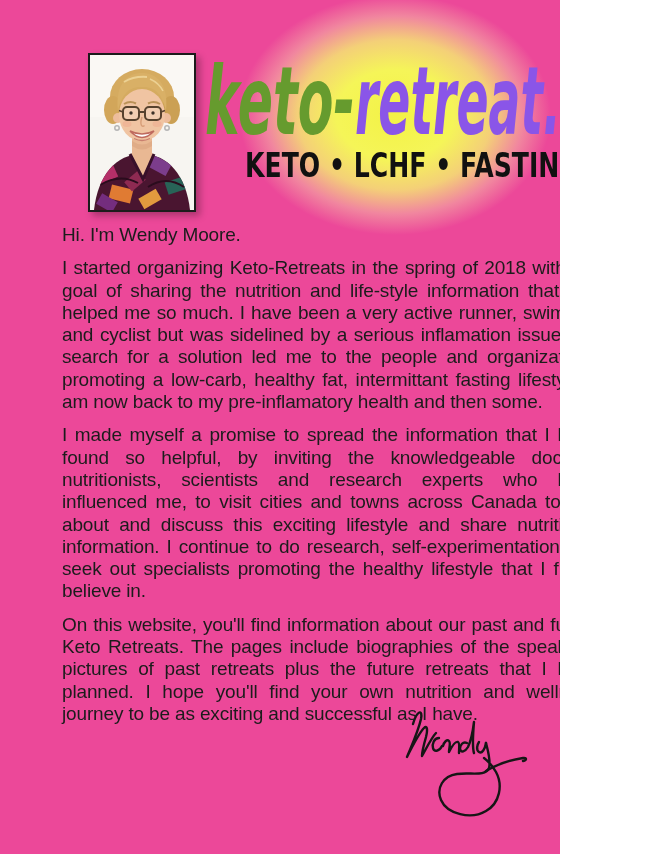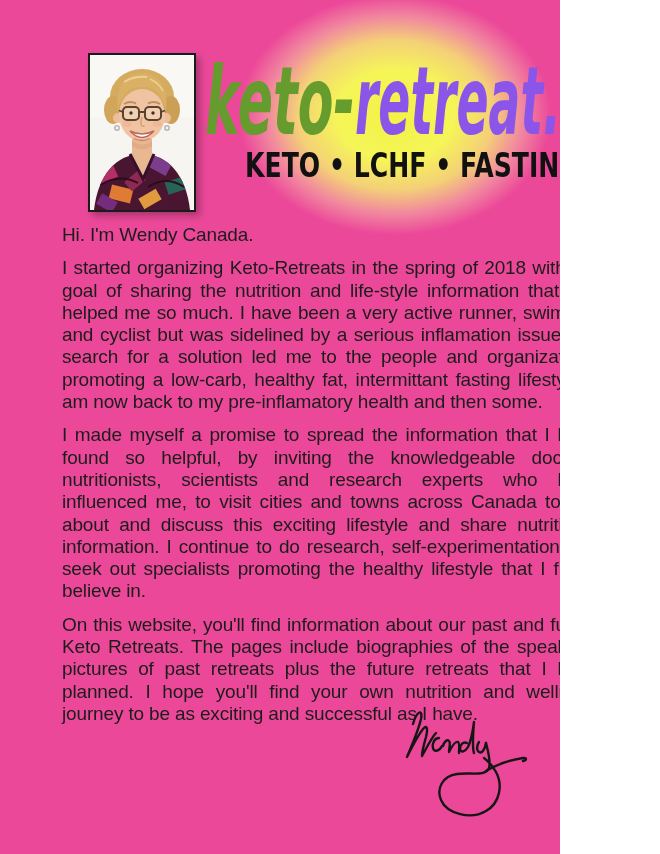--- a/index.html
+++ b/index.html
@@ -122,21 +122,21 @@
 
   <svg class="logo-svg" width="424" height="150" viewBox="0 0 424 150">
     <text class="logo-main" y="84" font-size="94">
       <tspan x="2" textLength="150" lengthAdjust="spacingAndGlyphs" fill="#669b2e">keto-</tspan>
       <tspan x="152" textLength="266" lengthAdjust="spacingAndGlyphs" fill="#8a55e8">retreat.ca</tspan>
     </text>
     <text class="logo-tagline" x="42" y="127" font-size="33" textLength="335" lengthAdjust="spacingAndGlyphs" fill="#111111">KETO • LCHF • FASTING</text>
   </svg>
 
   <div class="content">
-    <p class="greeting">Hi. I'm Wendy Canada.</p>
+    <p class="greeting">Hi. I'm Wendy Moore.</p>
     <p>I started organizing Keto-Retreats in the spring of 2018 with the goal of sharing the nutrition and life-style information that has helped me so much. I have been a very active runner, swimmer and cyclist but was sidelined by a serious inflamation issue. My search for a solution led me to the people and organizations promoting a low-carb, healthy fat, intermittant fasting lifestyle. I am now back to my pre-inflamatory health and then some.</p>
     <p>I made myself a promise to spread the information that I have found so helpful, by inviting the knowledgeable doctors, nutritionists, scientists and research experts who have influenced me, to visit cities and towns across Canada to talk about and discuss this exciting lifestyle and share nutritional information. I continue to do research, self-experimentation and seek out specialists promoting the healthy lifestyle that I firmly believe in.</p>
     <p>On this website, you'll find information about our past and future Keto Retreats. The pages include biographies of the speakers, pictures of past retreats plus the future retreats that I have planned. I hope you'll find your own nutrition and wellness journey to be as exciting and successful as I have.</p>
   </div>
 
   <svg class="signature-svg" width="150" height="140" viewBox="0 0 150 140" role="img">
 
     <path class="sig-stroke" d="M 21 24 C 25 10, 31 9, 29 19 C 26 32, 19 47, 15 57 C 22 43, 28 32, 32 28 C 35 25, 36 29, 34 37 C 32 44, 30 51, 30 56 C 35 47, 40 37, 44 33"></path>
 
     <path class="sig-stroke" d="M 47 38 C 42 38, 40 44, 41 48 C 42 52, 47 52, 50 46"></path>

